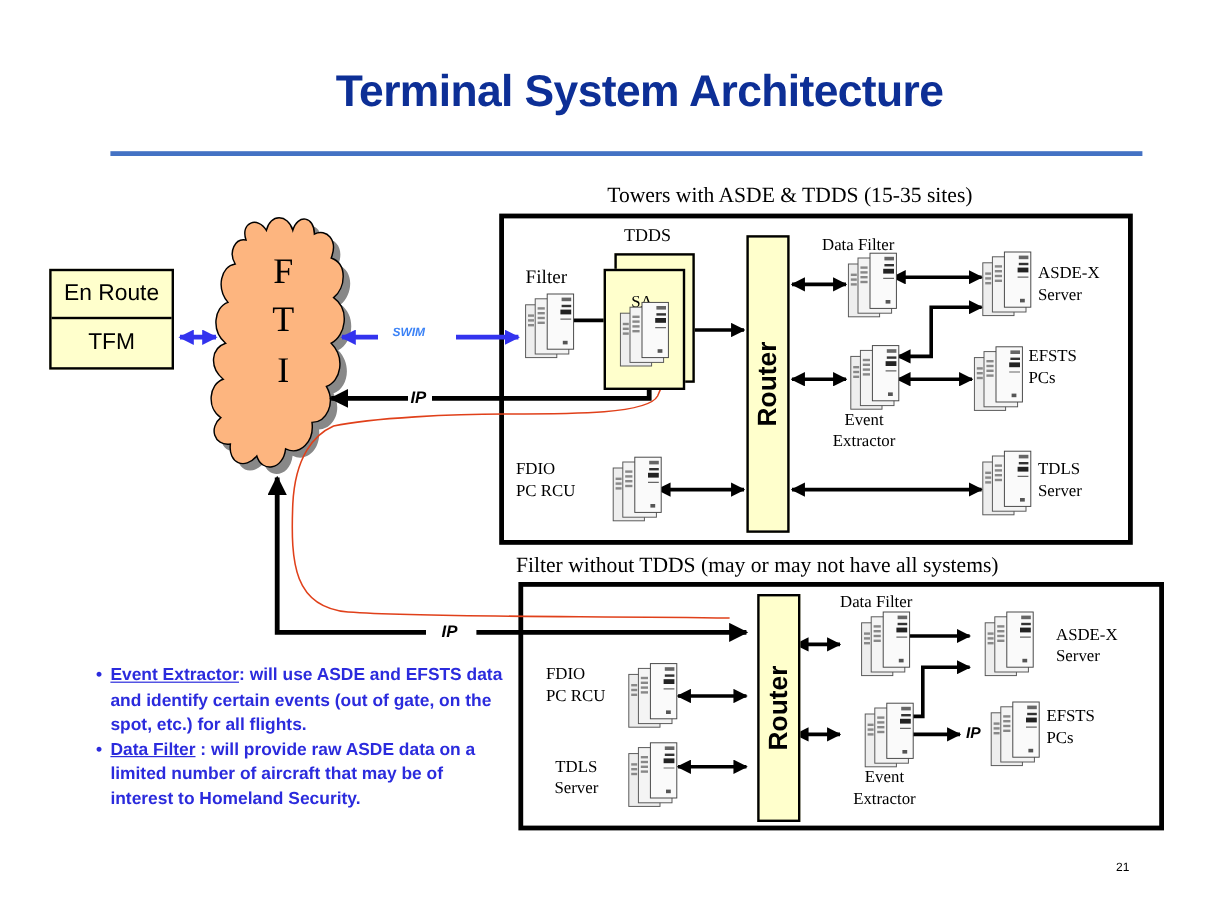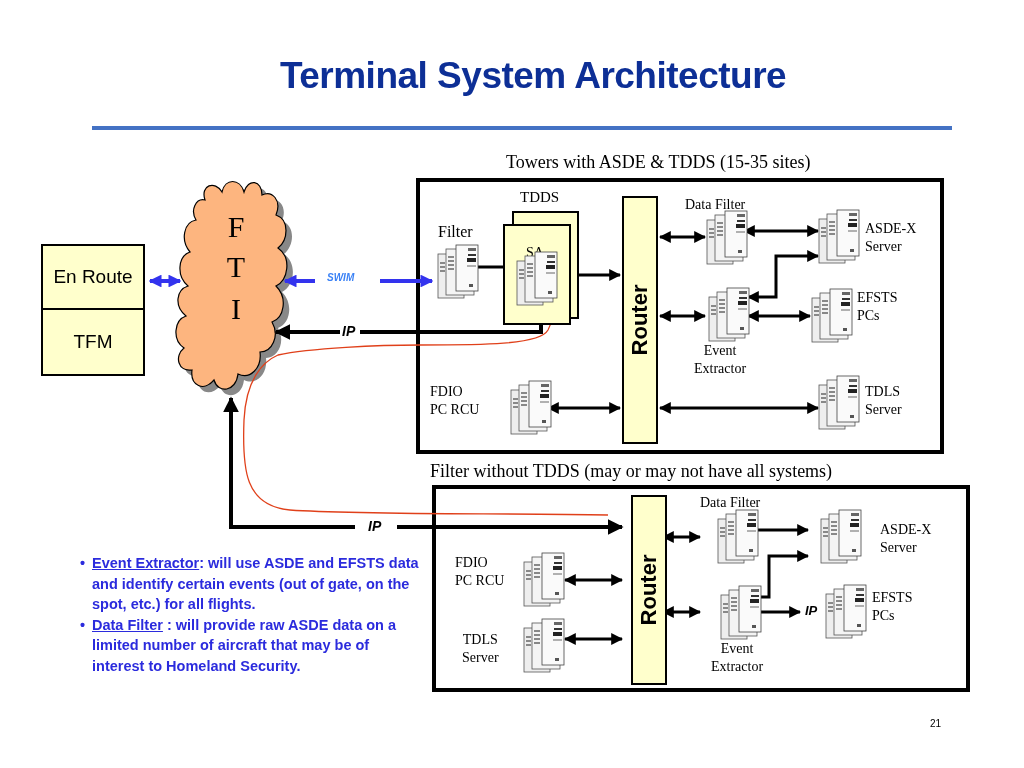--- a/index.html
+++ b/index.html
@@ -11,21 +11,21 @@
   #title-rule { left:92px; top:126px; width:860px; height:4px; background:#4472c4; }
   .serif { font-family:"Liberation Serif", serif; font-weight:normal; color:#000; }
   .caption { font-size:19px; white-space:nowrap; }
   .lbl { font-size:15px; line-height:20px; white-space:nowrap; }
   .lbl-sm { font-size:14px; line-height:18px; white-space:nowrap; }
   .frame { border:4px solid #000; box-sizing:border-box; background:#fff; }
   .router { background:#ffffcc; border:2px solid #000; box-sizing:border-box; }
   .router span { position:absolute; left:50%; top:50%; transform:translate(-50%,-50%) rotate(-90deg);
                  font-family:"Liberation Sans", sans-serif; font-weight:bold; font-size:22px; color:#000; white-space:nowrap; }
   .sa-box { background:#ffffcc; border:2px solid #000; box-sizing:border-box; }
-  .enroute { left:41px; top:224px; width:104px; height:132px; border:2px solid #000; box-sizing:border-box; background:#ffffcc;margin-top:20px; }
+  .enroute { left:41px; top:224px; width:104px; height:84px; border:2px solid #000; box-sizing:border-box; background:#ffffcc; }
   .enroute div { height:50%; display:flex; align-items:center; justify-content:center; font-size:19px; color:#000; box-sizing:border-box; }
   .enroute div:first-child { border-bottom:2px solid #000; }
   .fti { font-family:"Liberation Serif", serif; font-size:30px; color:#000; text-align:center; width:40px; }
   .srv { width:48px; height:58px; }
   .bullets { left:80px; top:553px; width:340px; color:#2b2bdd; font-weight:bold; font-size:14.5px; line-height:20.5px; }
   .bullets ul { margin:0; padding:0; list-style:none; }
   .bullets li { position:relative; padding-left:12px; }
   .bullets li::before { content:"•"; position:absolute; left:0; top:0; }
   .bullets u { text-decoration:underline; }
   .pnum { left:930px; top:718px; font-size:10px; color:#000; }

